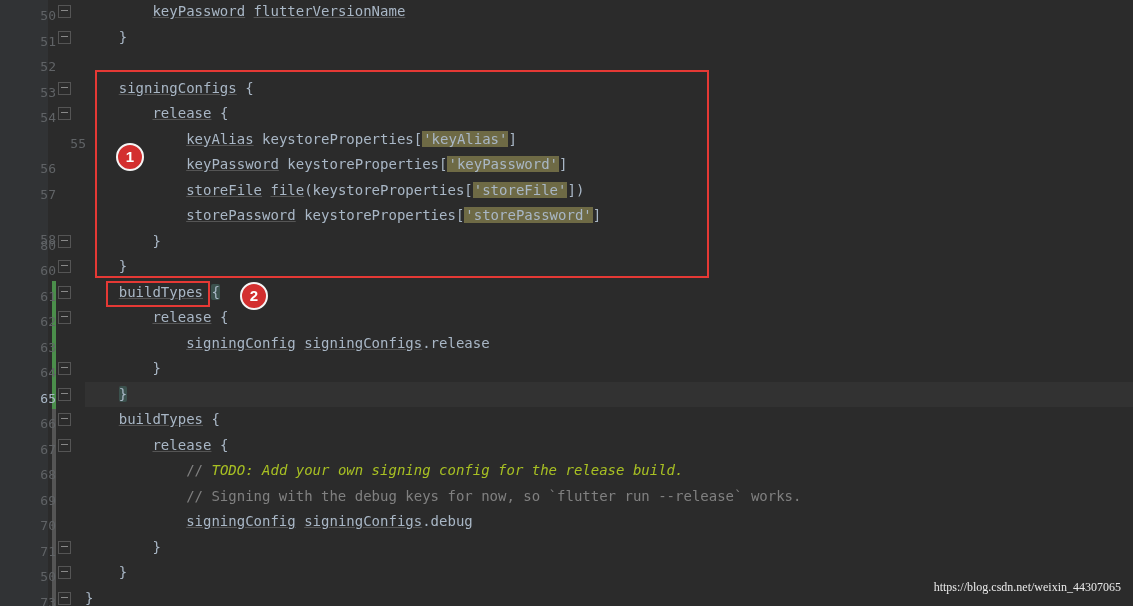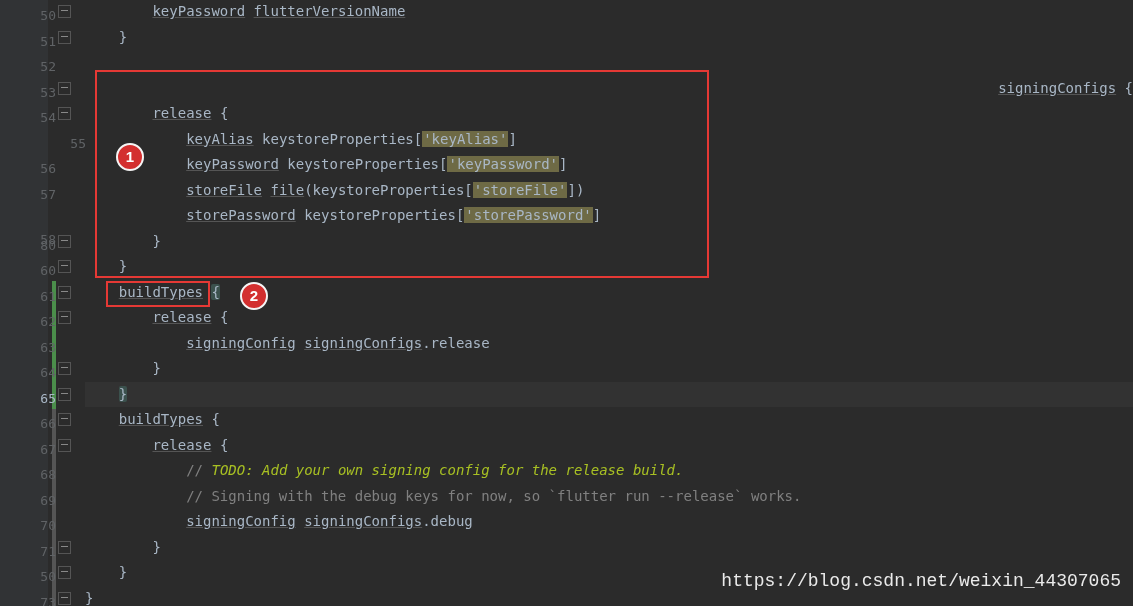--- a/index.html
+++ b/index.html
@@ -18,37 +18,37 @@
   .fn2{color:#a9b7c6;text-decoration:underline;text-decoration-color:#555;}
   .prop{color:#a9b7c6;}
   .str{background:#6e6a45;color:#a9b7c6;padding:0 1px;}
   .pun{color:#a9b7c6;}
   .brace-hl{background:#3b514d;border-radius:2px;}
   .cmt{color:#808080;}
   .cmt-todo{color:#a8c023;font-style:italic;}
   .box1{position:absolute;border:2px solid #e53935;}
   .box2{position:absolute;border:2px solid #e53935;}
   .badge{position:absolute;width:24px;height:24px;border-radius:50%;background:#d32f2f;border:2px solid #f5f5f5;color:#fff;font-weight:bold;font-size:15px;text-align:center;line-height:24px;font-family:Arial,sans-serif;}
-  .watermark{position:absolute;right:12px;bottom:12px;color:rgba(255,255,255,0.9);font-family:Liberation Mono, monospace;font-size:18px;}
+  .watermark{position:absolute;right:12px;bottom:6px;color:rgba(255,255,255,0.9);font-family:Liberation Serif, serif;font-size:12px;}
 </style>
 </head>
 <body>
 
 <div class="editor">
   <div class="gutter"></div>
   <div class="fold-strip"></div>
   <div id="margins">
       <div class="marg-green" style="top: 281px; height: 128px;"></div>
       <div class="marg-gray" style="top: 409px; height: 197px;"></div>
     </div>
   <div class="codearea" id="codearea">
       <div class="line" style="top: -1px;"><span>        </span><span class="fn2">keyPassword</span><span class="pun"> </span><span class="fn2">flutterVersionName</span></div>
       <div class="line" style="top: 24.5px;"><span>    </span><span class="pun">}</span></div>
       <div class="line" style="top: 50px;"><span></span></div>
-      <div class="line" style="top: 75.5px; text-align: right;"><span>    </span><span class="fn2">signingConfigs</span><span class="pun"> {</span></div>
+      <div class="line" style="top: 75.5px;"><span>    </span><span class="fn2">signingConfigs</span><span class="pun"> {</span></div>
       <div class="line" style="top: 101px;"><span>        </span><span class="fn2">release</span><span class="pun"> {</span></div>
       <div class="line" style="top: 126.5px;"><span>            </span><span class="fn2">keyAlias</span><span class="prop"> keystoreProperties[</span><span class="str">'keyAlias'</span><span class="pun">]</span></div>
       <div class="line" style="top: 152px;"><span>            </span><span class="fn2">keyPassword</span><span class="prop"> keystoreProperties[</span><span class="str">'keyPassword'</span><span class="pun">]</span></div>
       <div class="line" style="top: 177.5px;"><span>            </span><span class="fn2">storeFile</span><span class="pun"> </span><span class="fn2">file</span><span class="prop">(keystoreProperties[</span><span class="str">'storeFile'</span><span class="pun">])</span></div>
       <div class="line" style="top: 203px;"><span>            </span><span class="fn2">storePassword</span><span class="prop"> keystoreProperties[</span><span class="str">'storePassword'</span><span class="pun">]</span></div>
       <div class="line" style="top: 228.5px;"><span>        </span><span class="pun">}</span></div>
       <div class="line" style="top: 254px;"><span>    </span><span class="pun">}</span></div>
       <div class="line" style="top: 279.5px;"><span>    </span><span class="fn2">buildTypes</span><span class="pun"> </span><span class="brace-hl">{</span></div>
       <div class="line" style="top: 305px;"><span>        </span><span class="fn2">release</span><span class="pun"> {</span></div>
       <div class="line" style="top: 330.5px;"><span>            </span><span class="fn2">signingConfig</span><span class="pun"> </span><span class="fn2">signingConfigs</span><span class="prop">.release</span></div>

